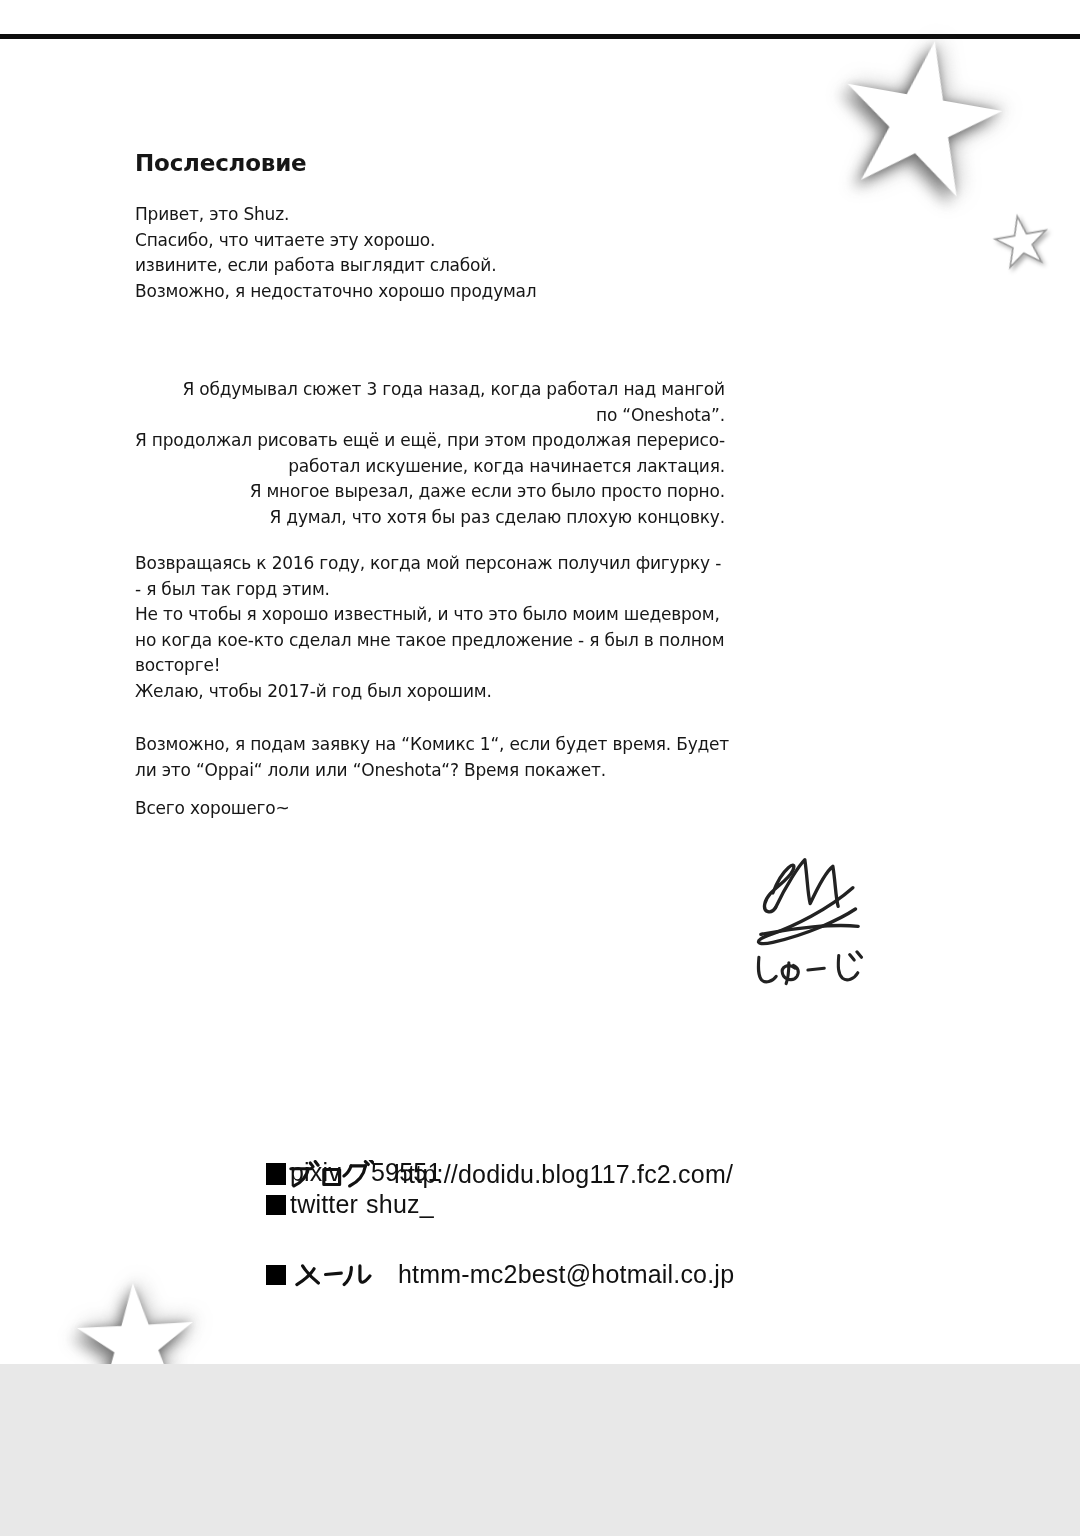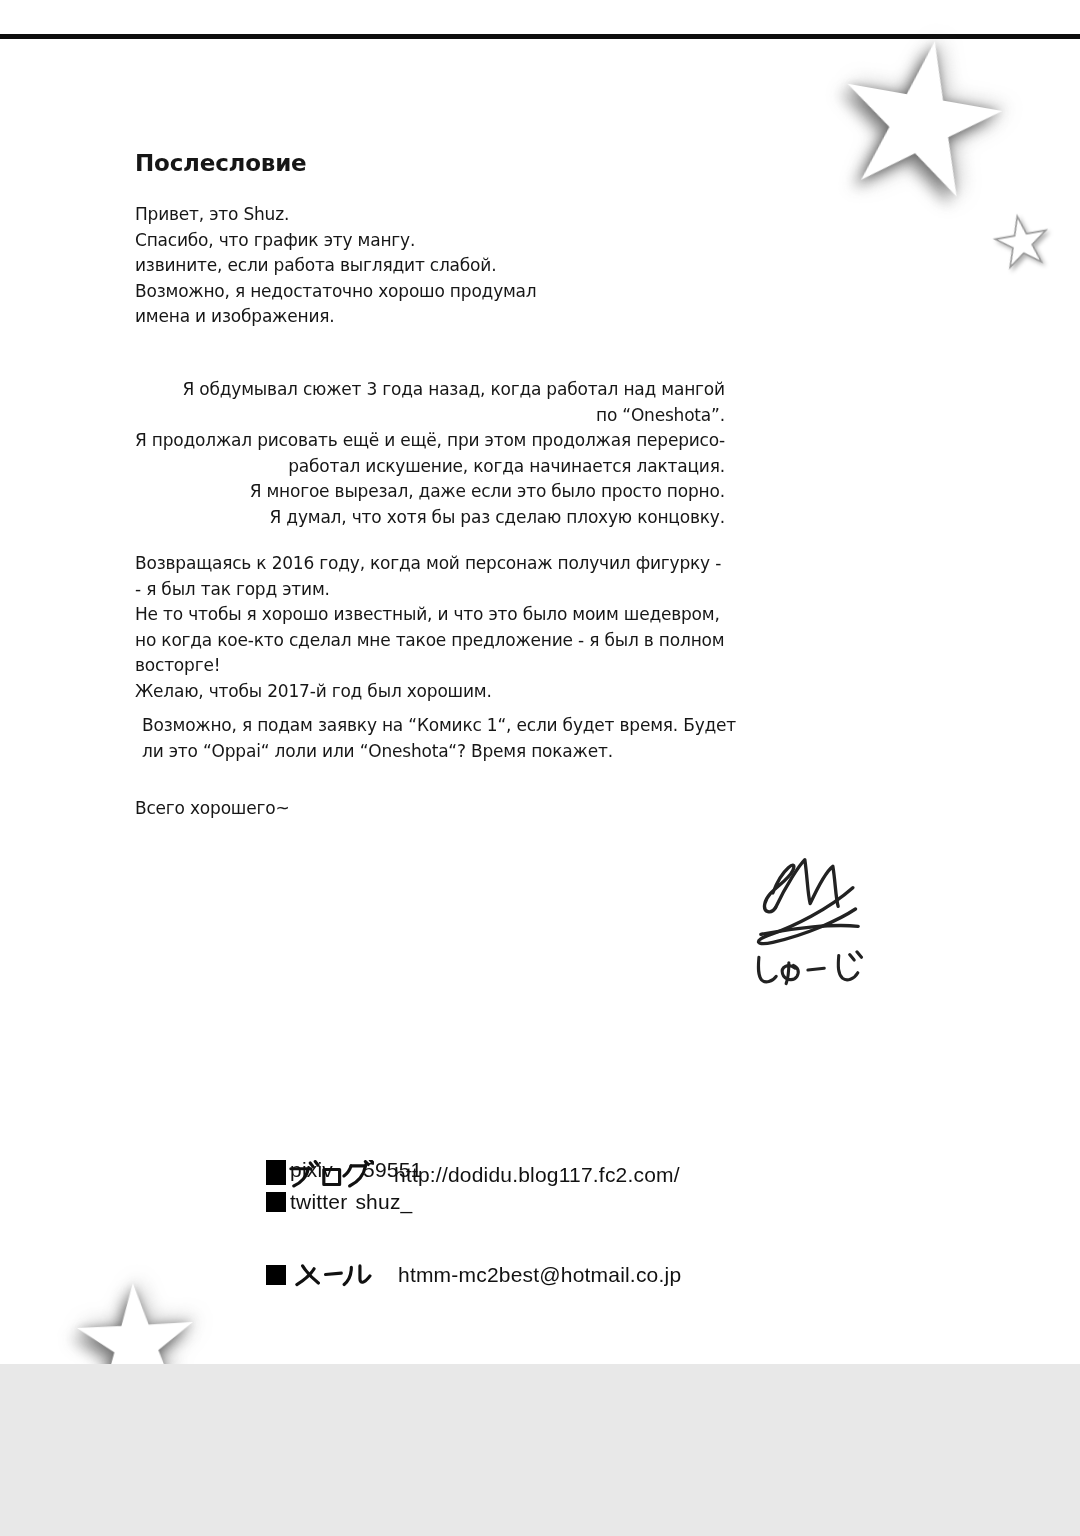--- a/index.html
+++ b/index.html
@@ -14,21 +14,21 @@
 
   .heading{
     position:absolute; left:135px; top:150px;
     font-size:23px; font-weight:bold; letter-spacing:-0.2px; white-space:pre;
   }
   .para{position:absolute; left:135px;}
   .para .line{
     font-size:17px; font-weight:normal; line-height:25.5px;
     letter-spacing:-0.2px; white-space:pre;
   }
-  .p1{top:202px;} .p2{top:377px;text-align:right;} .p3{top:551px;} .p4{top:713px;margin-left:7px;} .pclose{top:796px;}
+  .p1{top:202px;} .p2{top:377px;text-align:right;} .p3{top:551px;} .p4{top:732px;} .pclose{top:796px;}
 
   
   .star{position:absolute;}
   .star svg{display:block; overflow:visible;}
   .star-big polygon{
     fill:#ffffff;
   }
   .star-big svg{
     filter: drop-shadow(0 0 5px rgba(60,60,60,0.38))
             drop-shadow(-6px 9px 7px rgba(50,50,50,0.5))
@@ -57,21 +57,21 @@
   .contact-row{position:absolute; left:0; display:flex; align-items:center; white-space:pre;}
   .row-blog{top:0px;}
   .row-pixiv{top:36px;}
   .row-twitter{top:68px;}
   .row-email{top:100px;}
   .sq{display:inline-block; width:20px; height:20px; background:#000; flex:0 0 auto;}
   .jp-label{display:inline-block; margin-left:2px;}
   .jp-label svg{display:block;}
   .jp-stroke{fill:none; stroke:#111; stroke-width:4.4; stroke-linecap:round; stroke-linejoin:round;}
   .latin{
-    font-family:"Liberation Sans", sans-serif; font-size:21px; color:#111;
+    font-family:"Liberation Sans", sans-serif; font-size:25px; color:#111;
     letter-spacing:0.2px;
   }
   .lbl{margin-left:4px;}
   .val-url{margin-left:20px;}
   .val-num{margin-left:30px;}
   .val-tw{margin-left:8px;}
   .val-mail{margin-left:18px;}
 </style>
 </head>
 <body>
@@ -99,24 +99,23 @@
   <div class="star star-small star-bl-small">
     <svg width="50" height="50" viewBox="0 0 100 100">
       <polygon points="50,0 61.2,34.6 97.6,34.5 68.1,55.9 79.4,90.5 50,69 20.6,90.5 31.9,55.9 2.4,34.5 38.8,34.6"></polygon>
     </svg>
   </div>
 
   <div class="heading">Послесловие</div>
 
   <div class="para p1">
     <div class="line">Привет, это Shuz.</div>
-    <div class="line">Спасибо, что график эту мангу.</div>
+    <div class="line">Спасибо, что читаете эту хорошо.</div>
     <div class="line">извините, если работа выглядит слабой.</div>
     <div class="line">Возможно, я недостаточно хорошо продумал</div>
-    <div class="line">имена и изображения.</div>
   </div>
 
   <div class="para p2">
     <div class="line">Я обдумывал сюжет 3 года назад, когда работал над мангой</div>
     <div class="line">по “Oneshota”.</div>
     <div class="line">Я продолжал рисовать ещё и ещё, при этом продолжая перерисо-</div>
     <div class="line">работал искушение, когда начинается лактация.</div>
     <div class="line">Я многое вырезал, даже если это было просто порно.</div>
     <div class="line">Я думал, что хотя бы раз сделаю плохую концовку.</div>
   </div>

